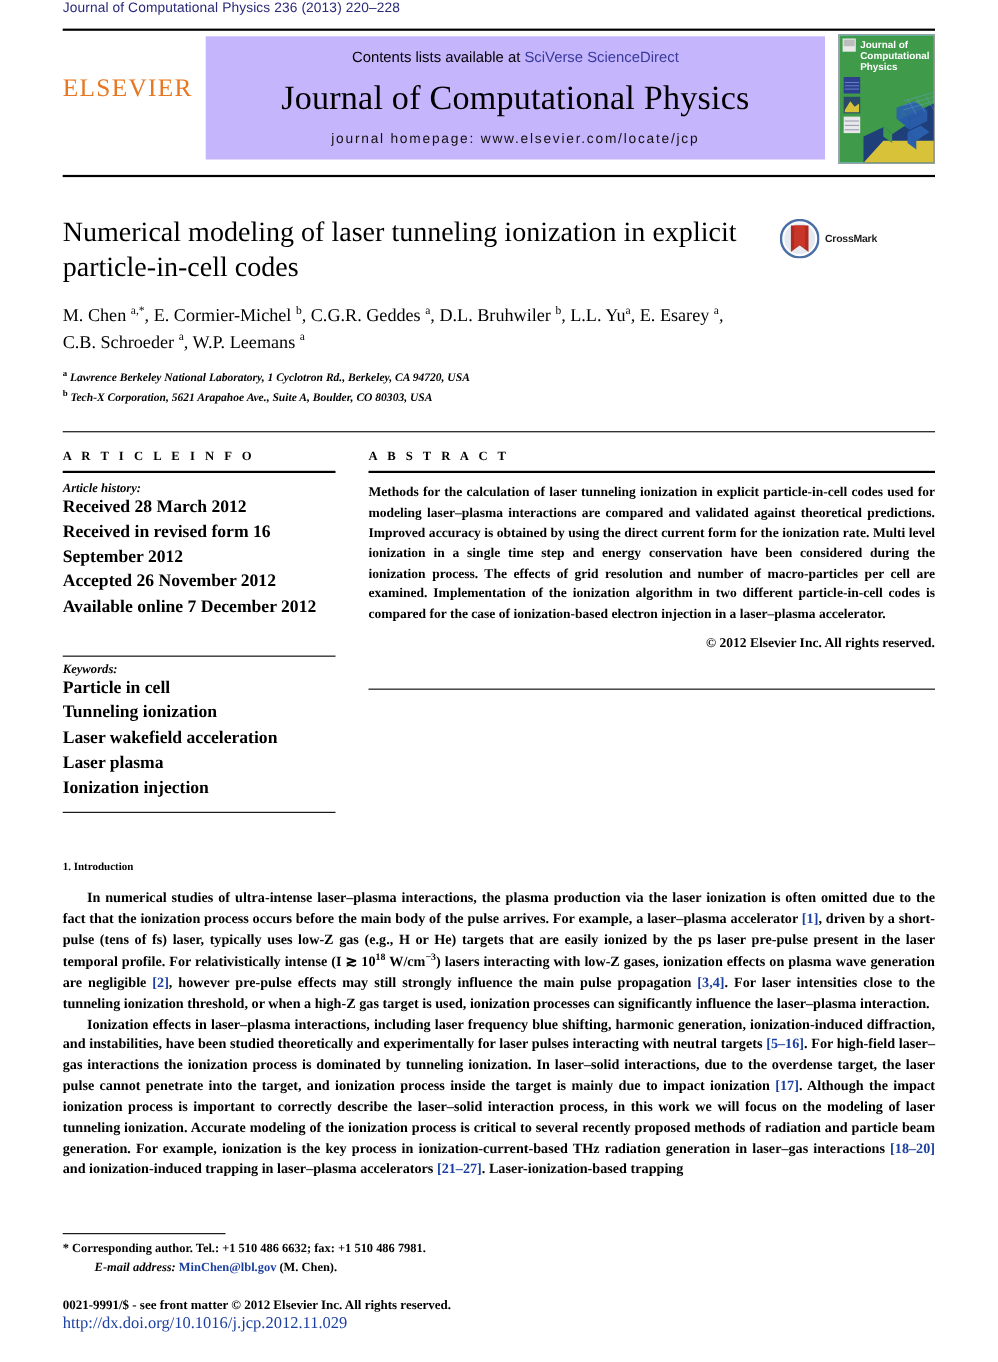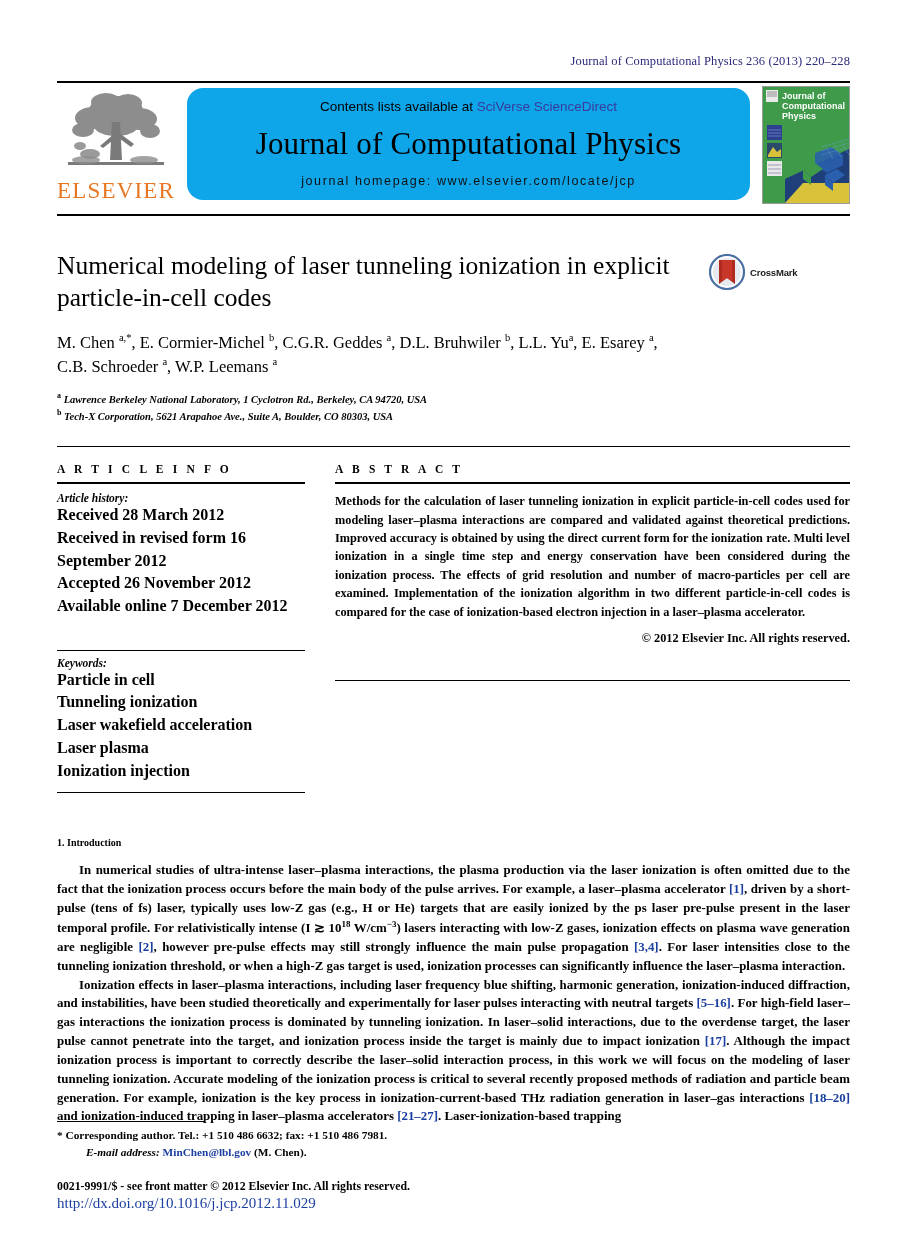--- a/index.html
+++ b/index.html
@@ -18,66 +18,64 @@
   .page {
     position: relative;
     width: 907px;
     height: 1238px;
     box-sizing: border-box;
     padding: 0 57px;
   }
 
   
   .running-head {
-    text-align: right;
+    text-align: left;
     color: #2a2a7a;
     font-size: 12.5px;
     letter-spacing: 0.1px;
-    padding-top: 54px;
-    font-family: Liberation Serif, serif;
+    font-family: Liberation Sans, sans-serif;
   }
 
   
   .masthead {
     margin-top: 12px;
     border-top: 2px solid #000;
     padding-top: 1px;
     display: flex;
     align-items: flex-start;
     height: 128px;
   }
   .elsevier-logo {
     width: 118px;
     flex: 0 0 118px;
     padding-top: 6px;
     display: flex;
-    flex-direction: column;
+    flex-direction: row;
     align-items: center;
   }
   .elsevier-tree { width: 100px; height: 88px; display:block; }
   .elsevier-word {
     color: #E87722;
     font-family: "Liberation Serif", serif;
     font-size: 23px;
     letter-spacing: 1.2px;
     line-height: 1;
     margin-top: 1px;
   }
   .masthead-center {
     flex: 1 1 auto;
-    background: #0ea5e9;
+    background: #c4b5fd;
     margin: 4px 12px 6px 12px;
     height: 112px;
     display: flex;
     flex-direction: column;
     justify-content: space-between;
     align-items: center;
     padding: 11px 0 12px 0;
     box-sizing: border-box;
-    border-radius: 16px;
   }
   .contents-line {
     font-family: "Liberation Sans", sans-serif;
     font-size: 13.5px;
     color: #000;
   }
   .contents-line a {
     color: #3a3a9c;
     text-decoration: none;
   }

